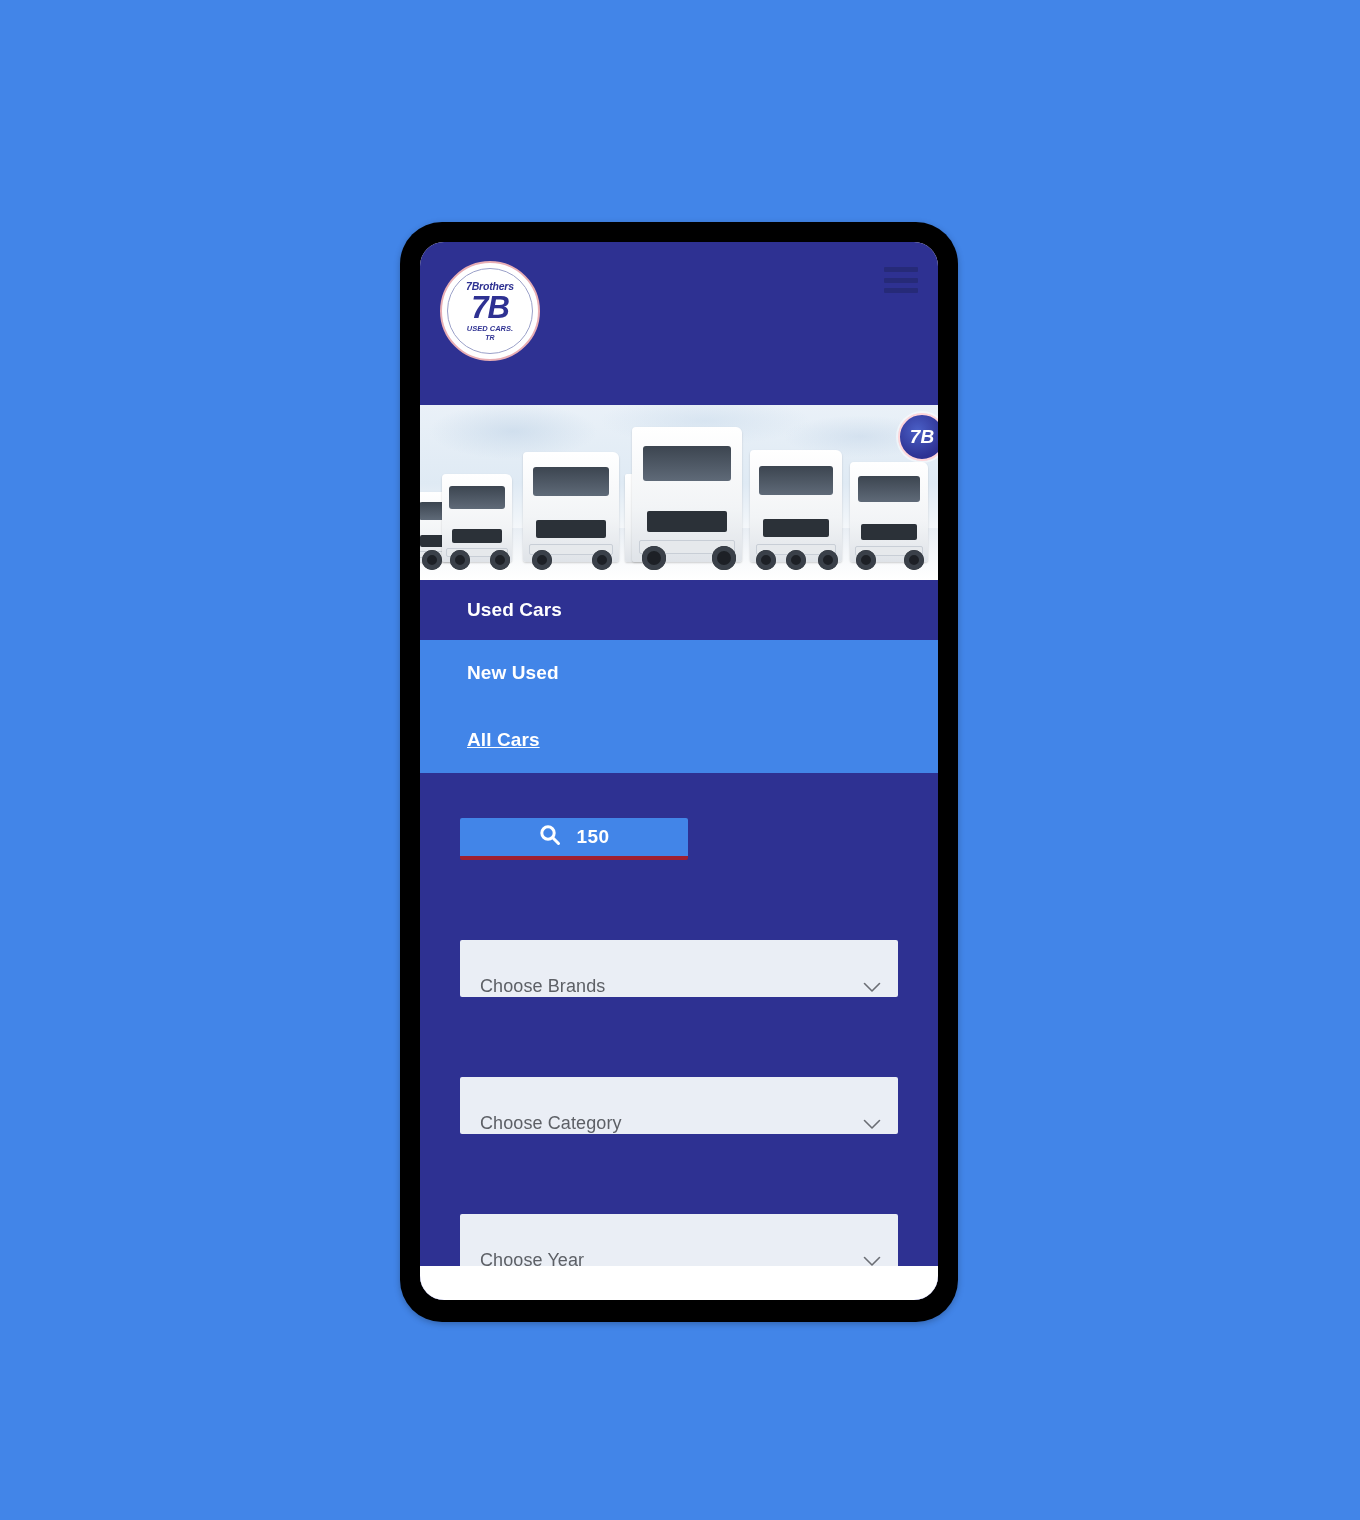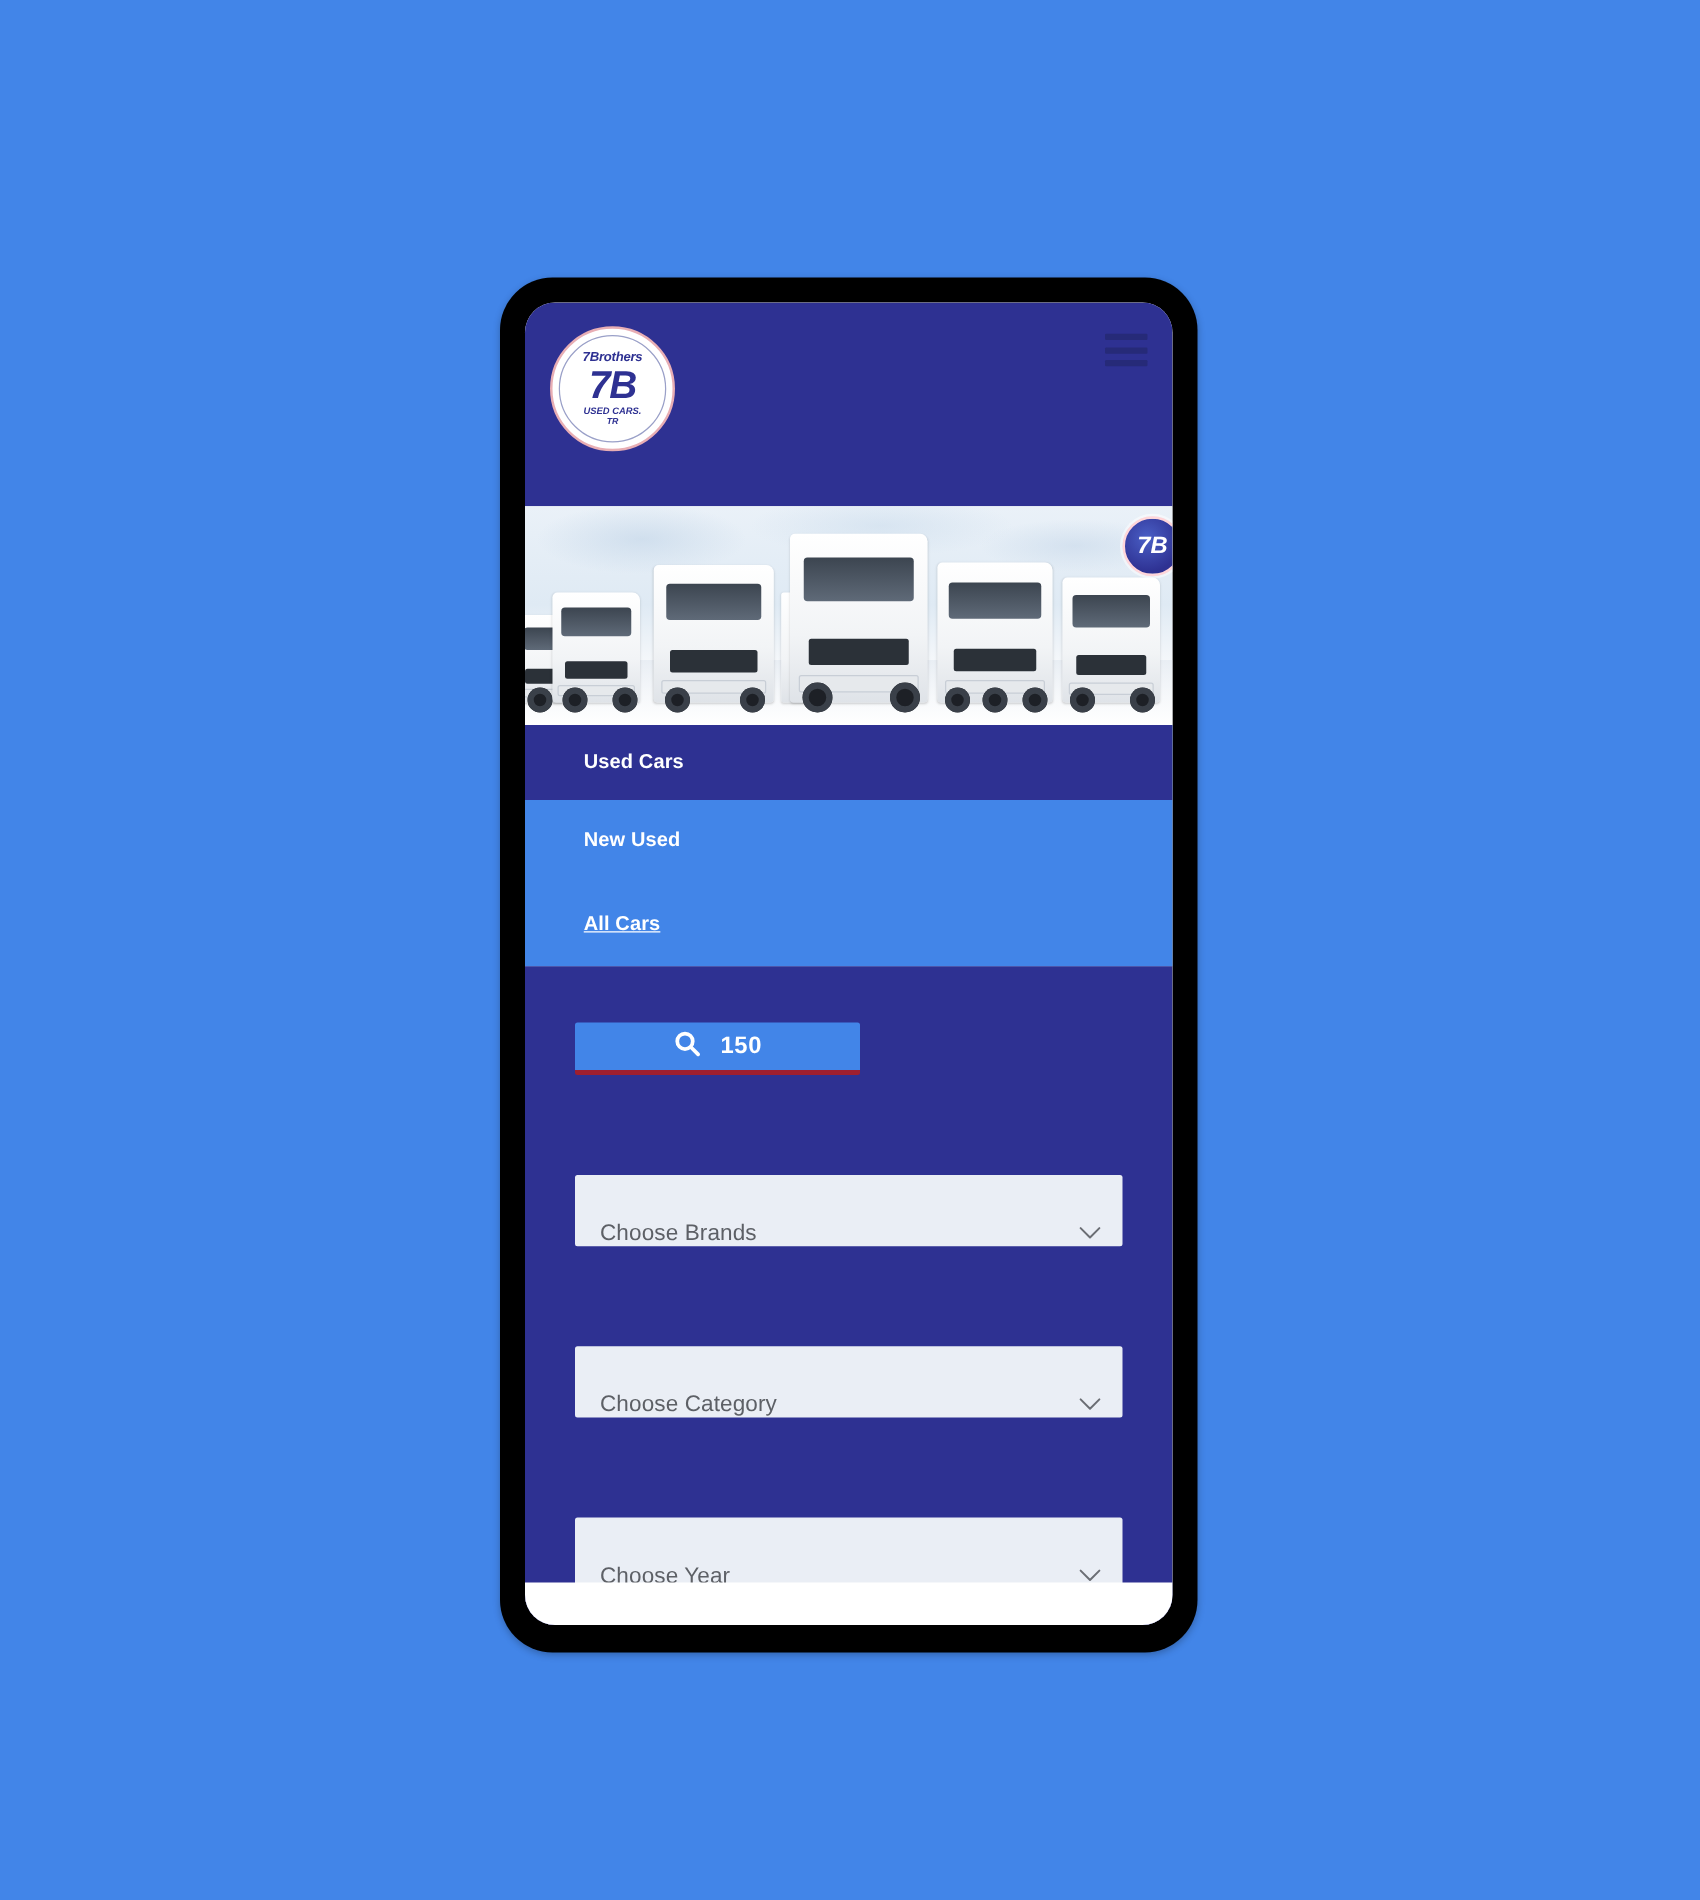--- a/index.html
+++ b/index.html
@@ -206,21 +206,21 @@
     box-shadow: 0 0 0 2px rgba(255,255,255,0.5);
   }
 
   
   .nav-list { background: #4285e8; }
   .nav-item {
     display: flex;
     align-items: center;
     padding-left: 47px;
     color: #ffffff;
-    font-size: 16px;
+    font-size: 19px;
     font-weight: bold;
     letter-spacing: 0.1px;
     cursor: pointer;
     box-sizing: border-box;
   }
   .nav-item.active {
     background: #2e3192;
     height: 60px;
   }
   .nav-item.plain {

